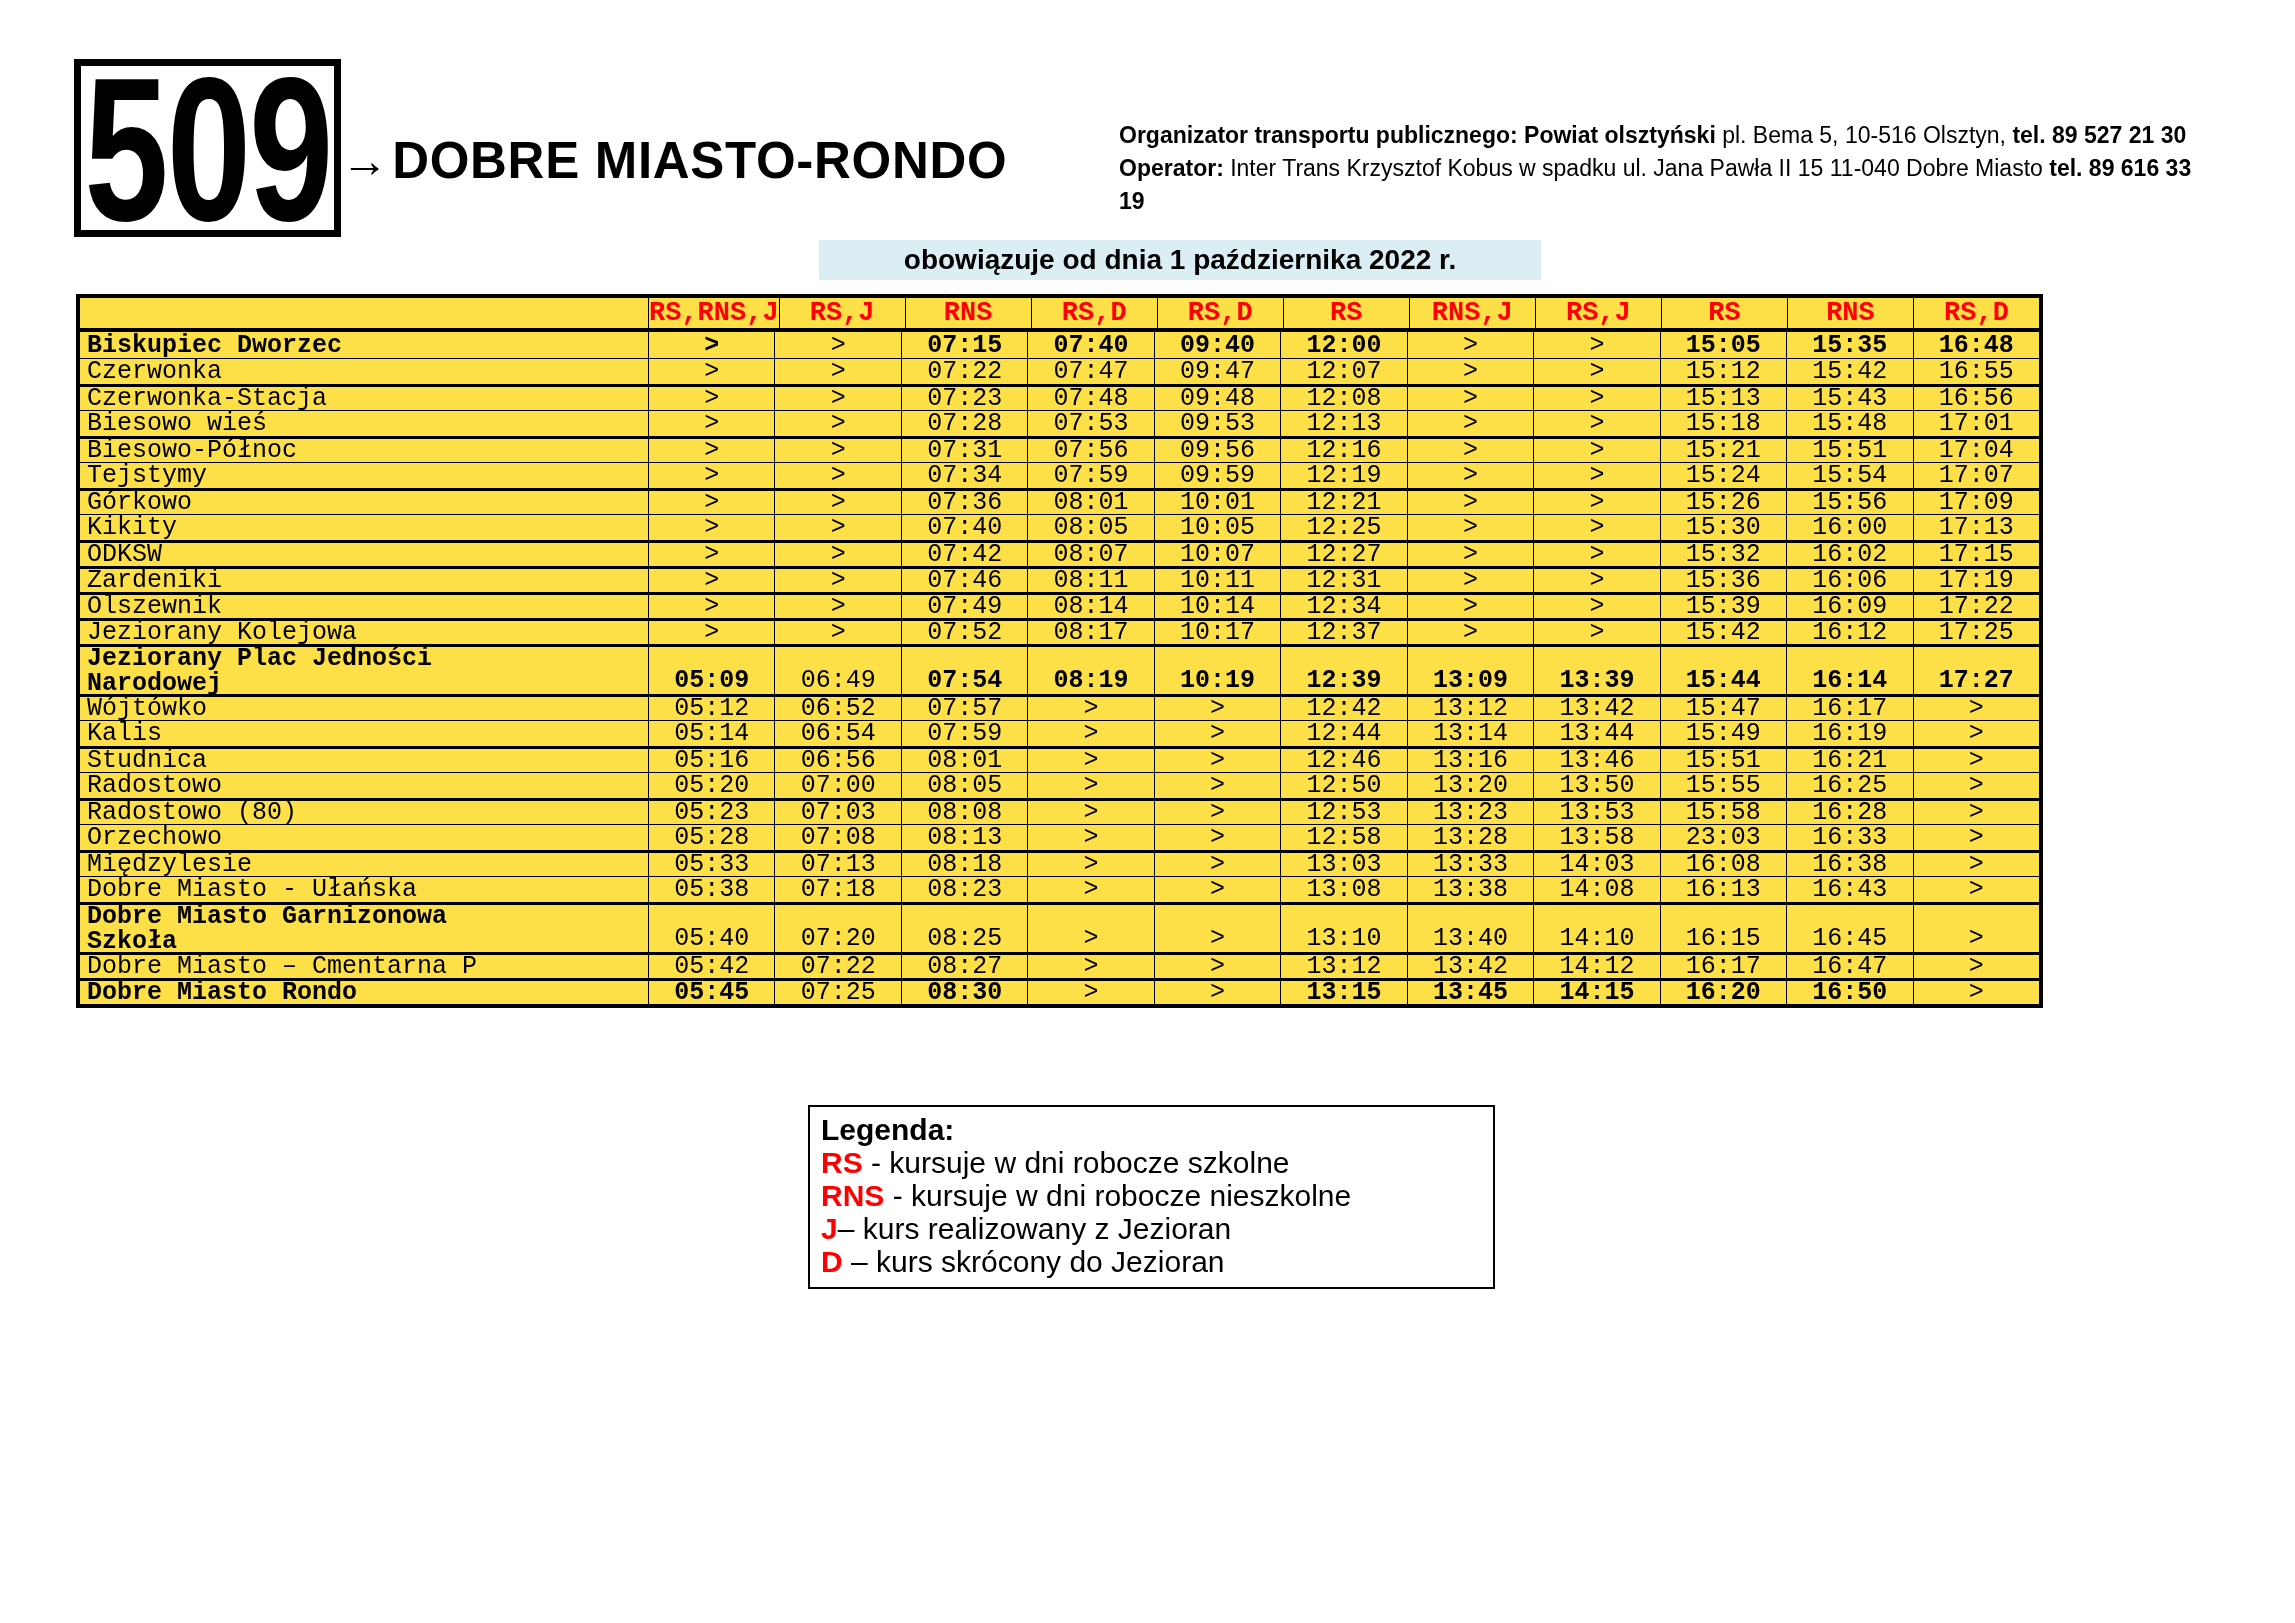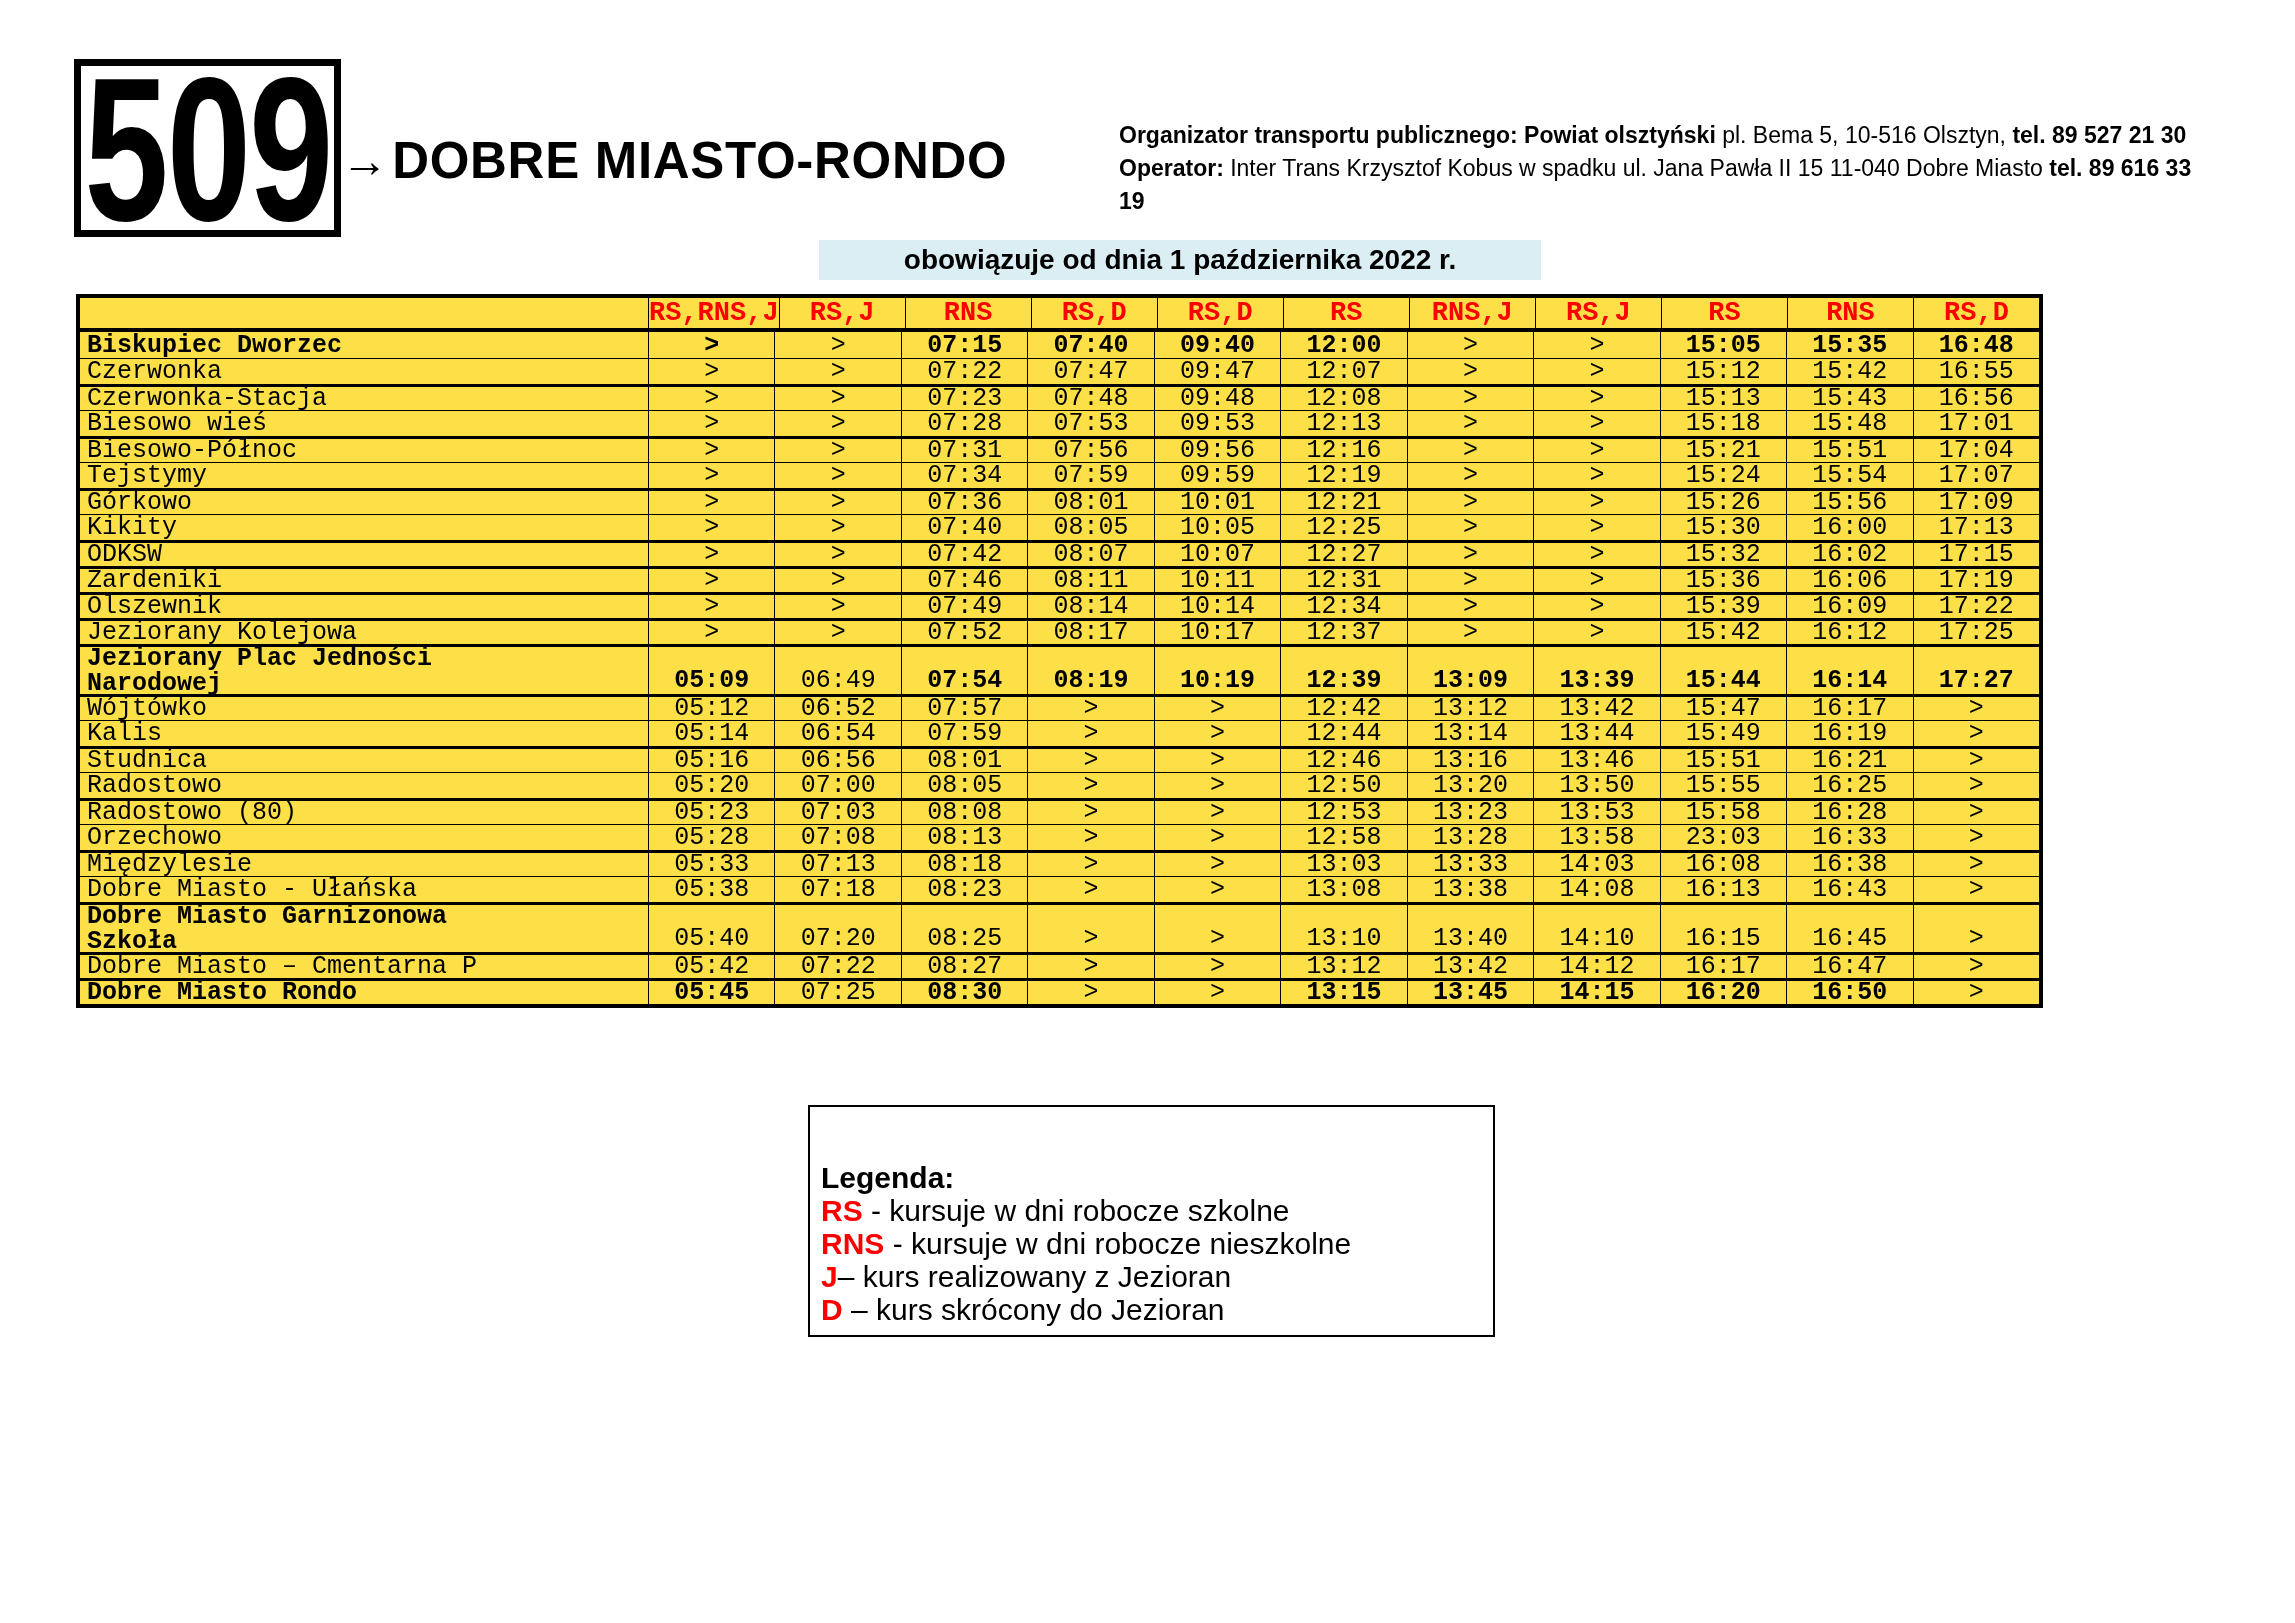--- a/index.html
+++ b/index.html
@@ -48,21 +48,21 @@
   .td.name { border-left:none; justify-content:flex-start; padding-left:7px;
              text-align:left; white-space:pre-line; }
   .tall .td.time { align-items:flex-end; padding-bottom:1.4px; }
   .b { font-weight:700; }
 
   
   .legend { position:absolute; left:808px; top:1105px; width:687px;
             border:2.8px solid #000; padding:5.6px 7px 9.7px 11px;
             font-size:30px; line-height:33px; }
   .legend .key { color:var(--red); font-weight:700; }
-  .legend-title { font-weight:700;margin-top:48px; }
+  .legend-title { font-weight:700; }
 </style>
 </head>
 <body>
 
 <div class="page">
 
   <div class="route-box">
     <span class="route-number">509</span>
   </div>
 

